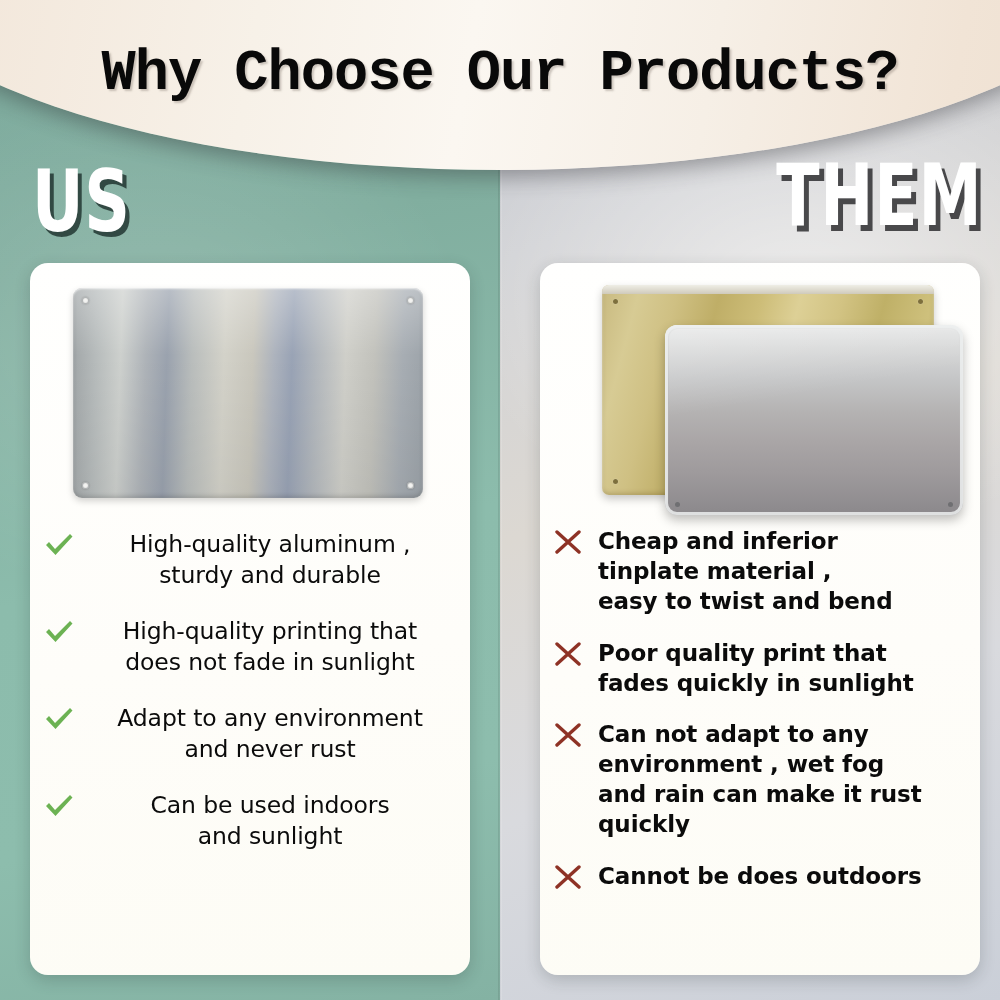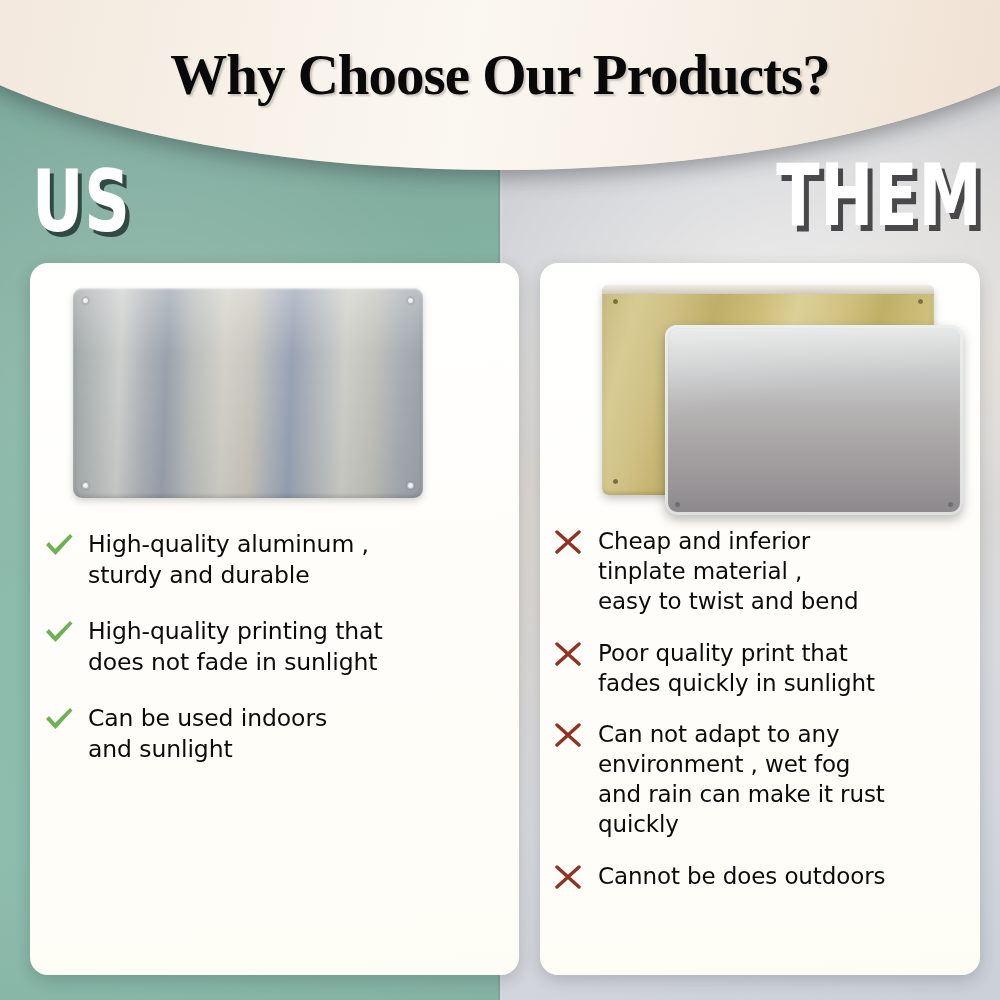--- a/index.html
+++ b/index.html
@@ -46,21 +46,21 @@
     border-radius:0 0 50% 50% / 0 0 38% 38%;
     background:
       linear-gradient(100deg,#efe2d4 0%, #f3e8dc 14%, #f7f1e8 34%, #fbf7f1 50%, #f6efe6 68%, #f1e4d6 86%, #eddfd0 100%);
     box-shadow:0 10px 22px -4px rgba(40,40,45,0.42);
   }
 
   .title {
     position:absolute;
     left:0; right:0; top:42px;
     text-align:center;
-    font-family:Liberation Serif, serif;
+    font-family:Liberation Mono, monospace;
     font-size:57px;
     font-weight:bold;
     letter-spacing:-1px;
     color:#090909;
     text-shadow:2px 2px 2px rgba(120,110,100,0.35);
     z-index:6;
   }
 
   
   .side-label {
@@ -89,21 +89,21 @@
   .card {
     position:absolute;
     top:263px;
     height:712px;
     background:linear-gradient(175deg,#fffffe 0%, #fefdf9 55%, #fdfcf5 100%);
     border-radius:18px;
     box-shadow:0 5px 16px rgba(30,40,38,0.20);
     z-index:4;
     padding:0;
   }
-  .card-left  { left:30px;  width:489px; }
+  .card-left  { left:30px;  width:440px;text-align:center; }
   .card-right { left:540px; width:440px; }
 
   
   .product-area {
     position:relative;
     width:100%;
     height:262px;
   }
 
   
@@ -227,21 +227,21 @@
     letter-spacing:-0.1px;
   }
 
   .check-icon { display:block; }
   .x-icon { display:block; }
 
   .list-left  .bullet { margin-bottom:26px; }
   .list-left  .bullet:first-child { margin-top:4px; }
   .list-right .bullet { margin-bottom:22px; }
   .list-right .bullet:first-child { margin-top:2px; }
-  .list-right .bullet .txt { font-size:23px; }
+  .list-right .bullet .txt { font-size:23px;font-weight:bold; }
 </style>
 </head>
 <body>
 
 <div id="poster">
 
   <div class="panel panel-left"></div>
   <div class="panel panel-right"></div>
   <div class="seam"></div>
 
@@ -277,20 +277,29 @@
       <div class="bullet">
         <span class="mark">
           <svg class="check-icon" width="30" height="26" viewBox="0 0 30 26">
             <path d="M2 13 L5 10 L11 17 L26 2 L28.5 4.5 L11.5 23 Z" fill="#6cb253"></path>
           </svg>
         </span>
         <span class="txt">High-quality printing that
 does not fade in sunlight</span>
       </div>
 
+      <div class="bullet">
+        <span class="mark">
+          <svg class="check-icon" width="30" height="26" viewBox="0 0 30 26">
+            <path d="M2 13 L5 10 L11 17 L26 2 L28.5 4.5 L11.5 23 Z" fill="#6cb253"></path>
+          </svg>
+        </span>
+        <span class="txt">Adapt to any environment
+and never rust</span>
+      </div>
 
       <div class="bullet">
         <span class="mark">
           <svg class="check-icon" width="30" height="26" viewBox="0 0 30 26">
             <path d="M2 13 L5 10 L11 17 L26 2 L28.5 4.5 L11.5 23 Z" fill="#6cb253"></path>
           </svg>
         </span>
         <span class="txt">Can be used indoors
 and sunlight</span>
       </div>

